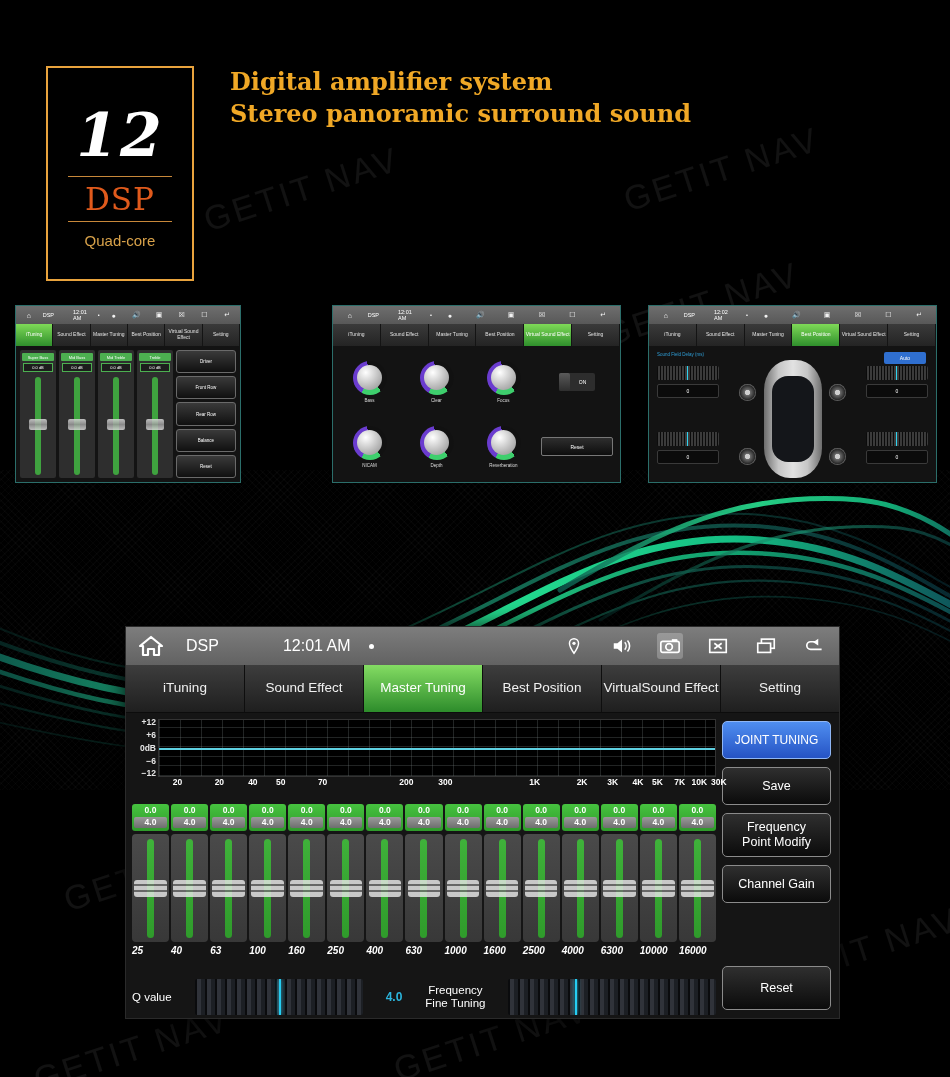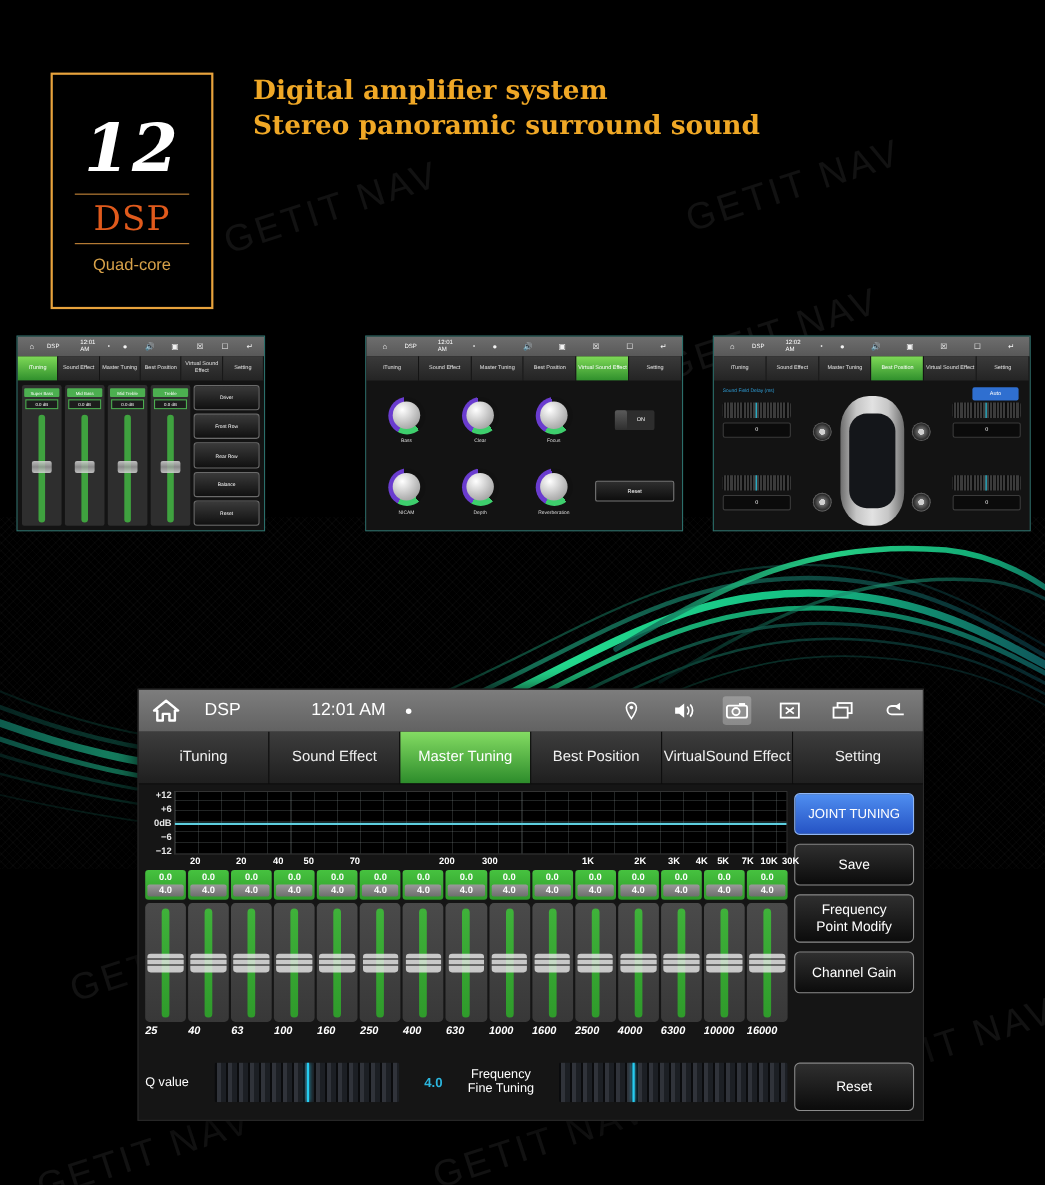--- a/index.html
+++ b/index.html
@@ -164,21 +164,21 @@
     background-image:
       repeating-linear-gradient(0deg, rgba(120,130,130,.28) 0 1px, transparent 1px 9.6px),
       repeating-linear-gradient(90deg, rgba(120,130,130,.28) 0 1px, transparent 1px 21px);
     border:1px solid #333;
   }
   .zeroline { position:absolute; left:0; right:0; top:50%; height:1.5px; background:#5ecfe0; }
 
   .xaxis { height:12px; position:relative; margin-left:26px; }
   .xaxis span { position:absolute; font-size:8.5px; color:#fff; font-weight:700; transform:translateX(-50%); }
 
-  .bandvals { display:flex; gap:2px; margin-top:2px; }
+  .bandvals { display:flex; gap:2px; margin-top:15px; }
   .bv {
     flex:1; background:linear-gradient(#46c23f,#2f9b2b); border-radius:3px;
     padding:2px 2px 3px; text-align:center;
   }
   .bv .g { font-size:8.5px; font-weight:700; color:#fff; line-height:1.1; }
   .bv .q {
     margin-top:2px; background:linear-gradient(#9a9a9a,#6e6e6e); border-radius:2px;
     font-size:8.5px; font-weight:700; color:#fff; line-height:1.3;
   }
 

